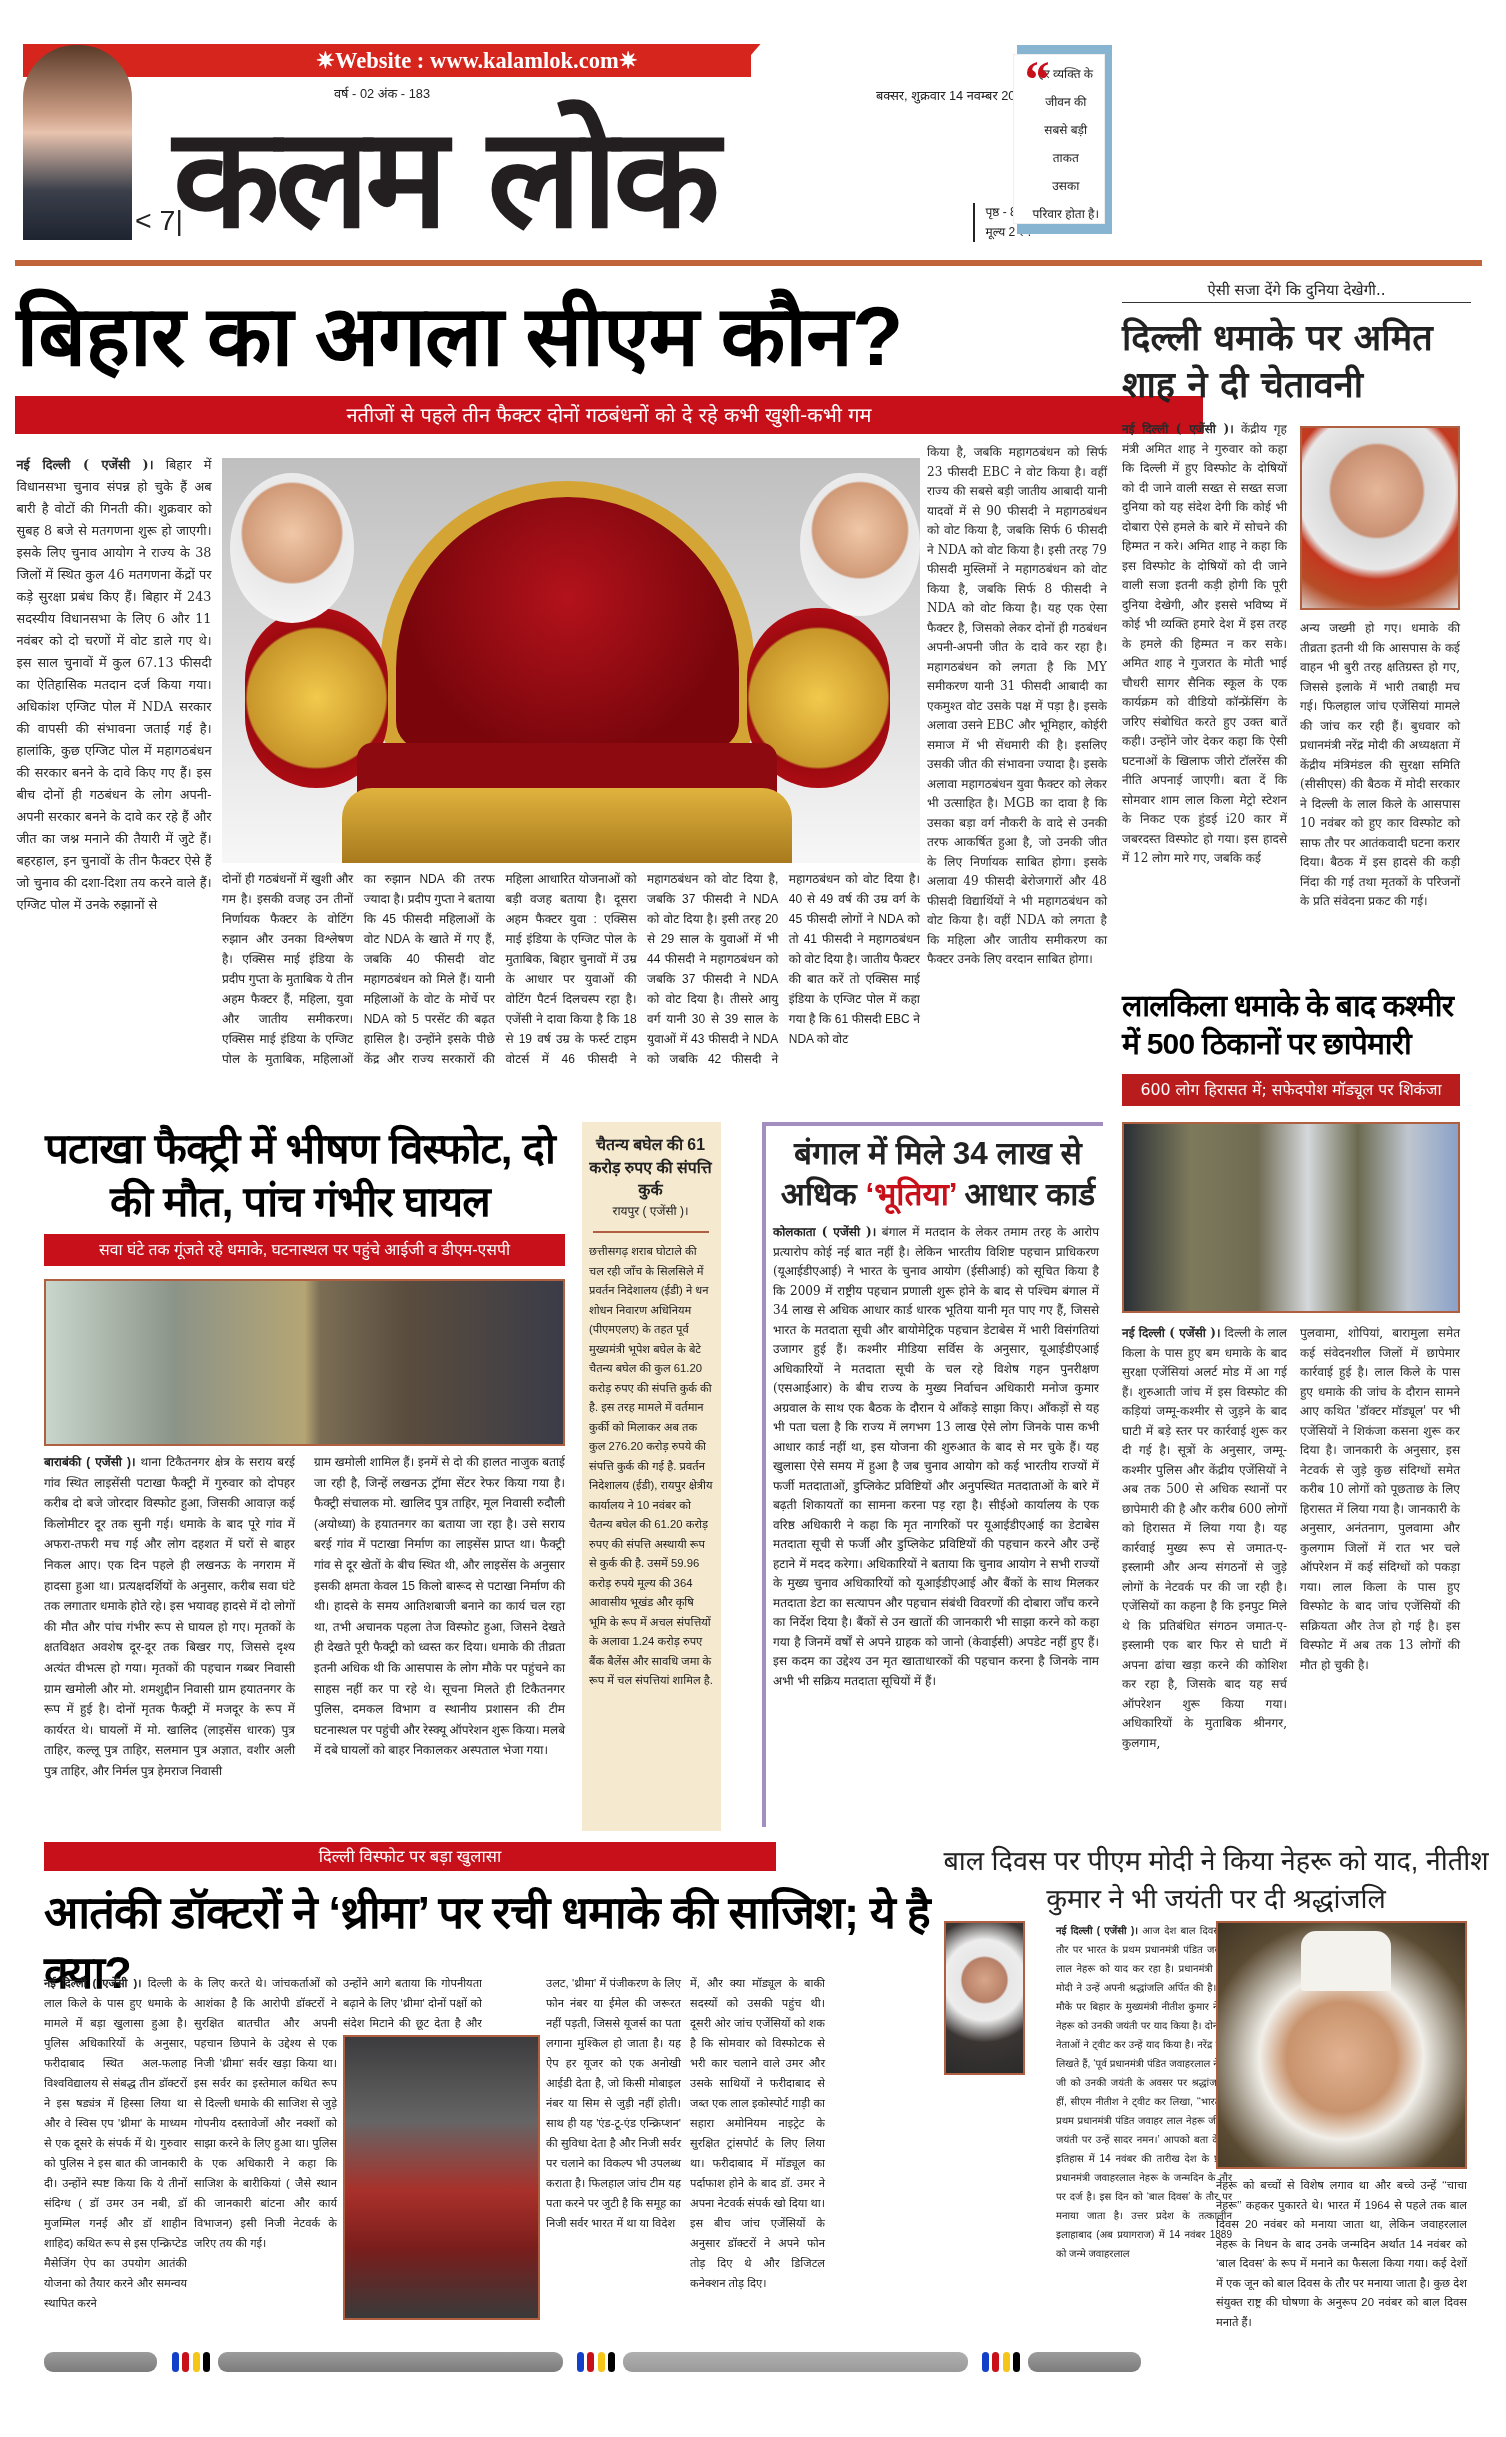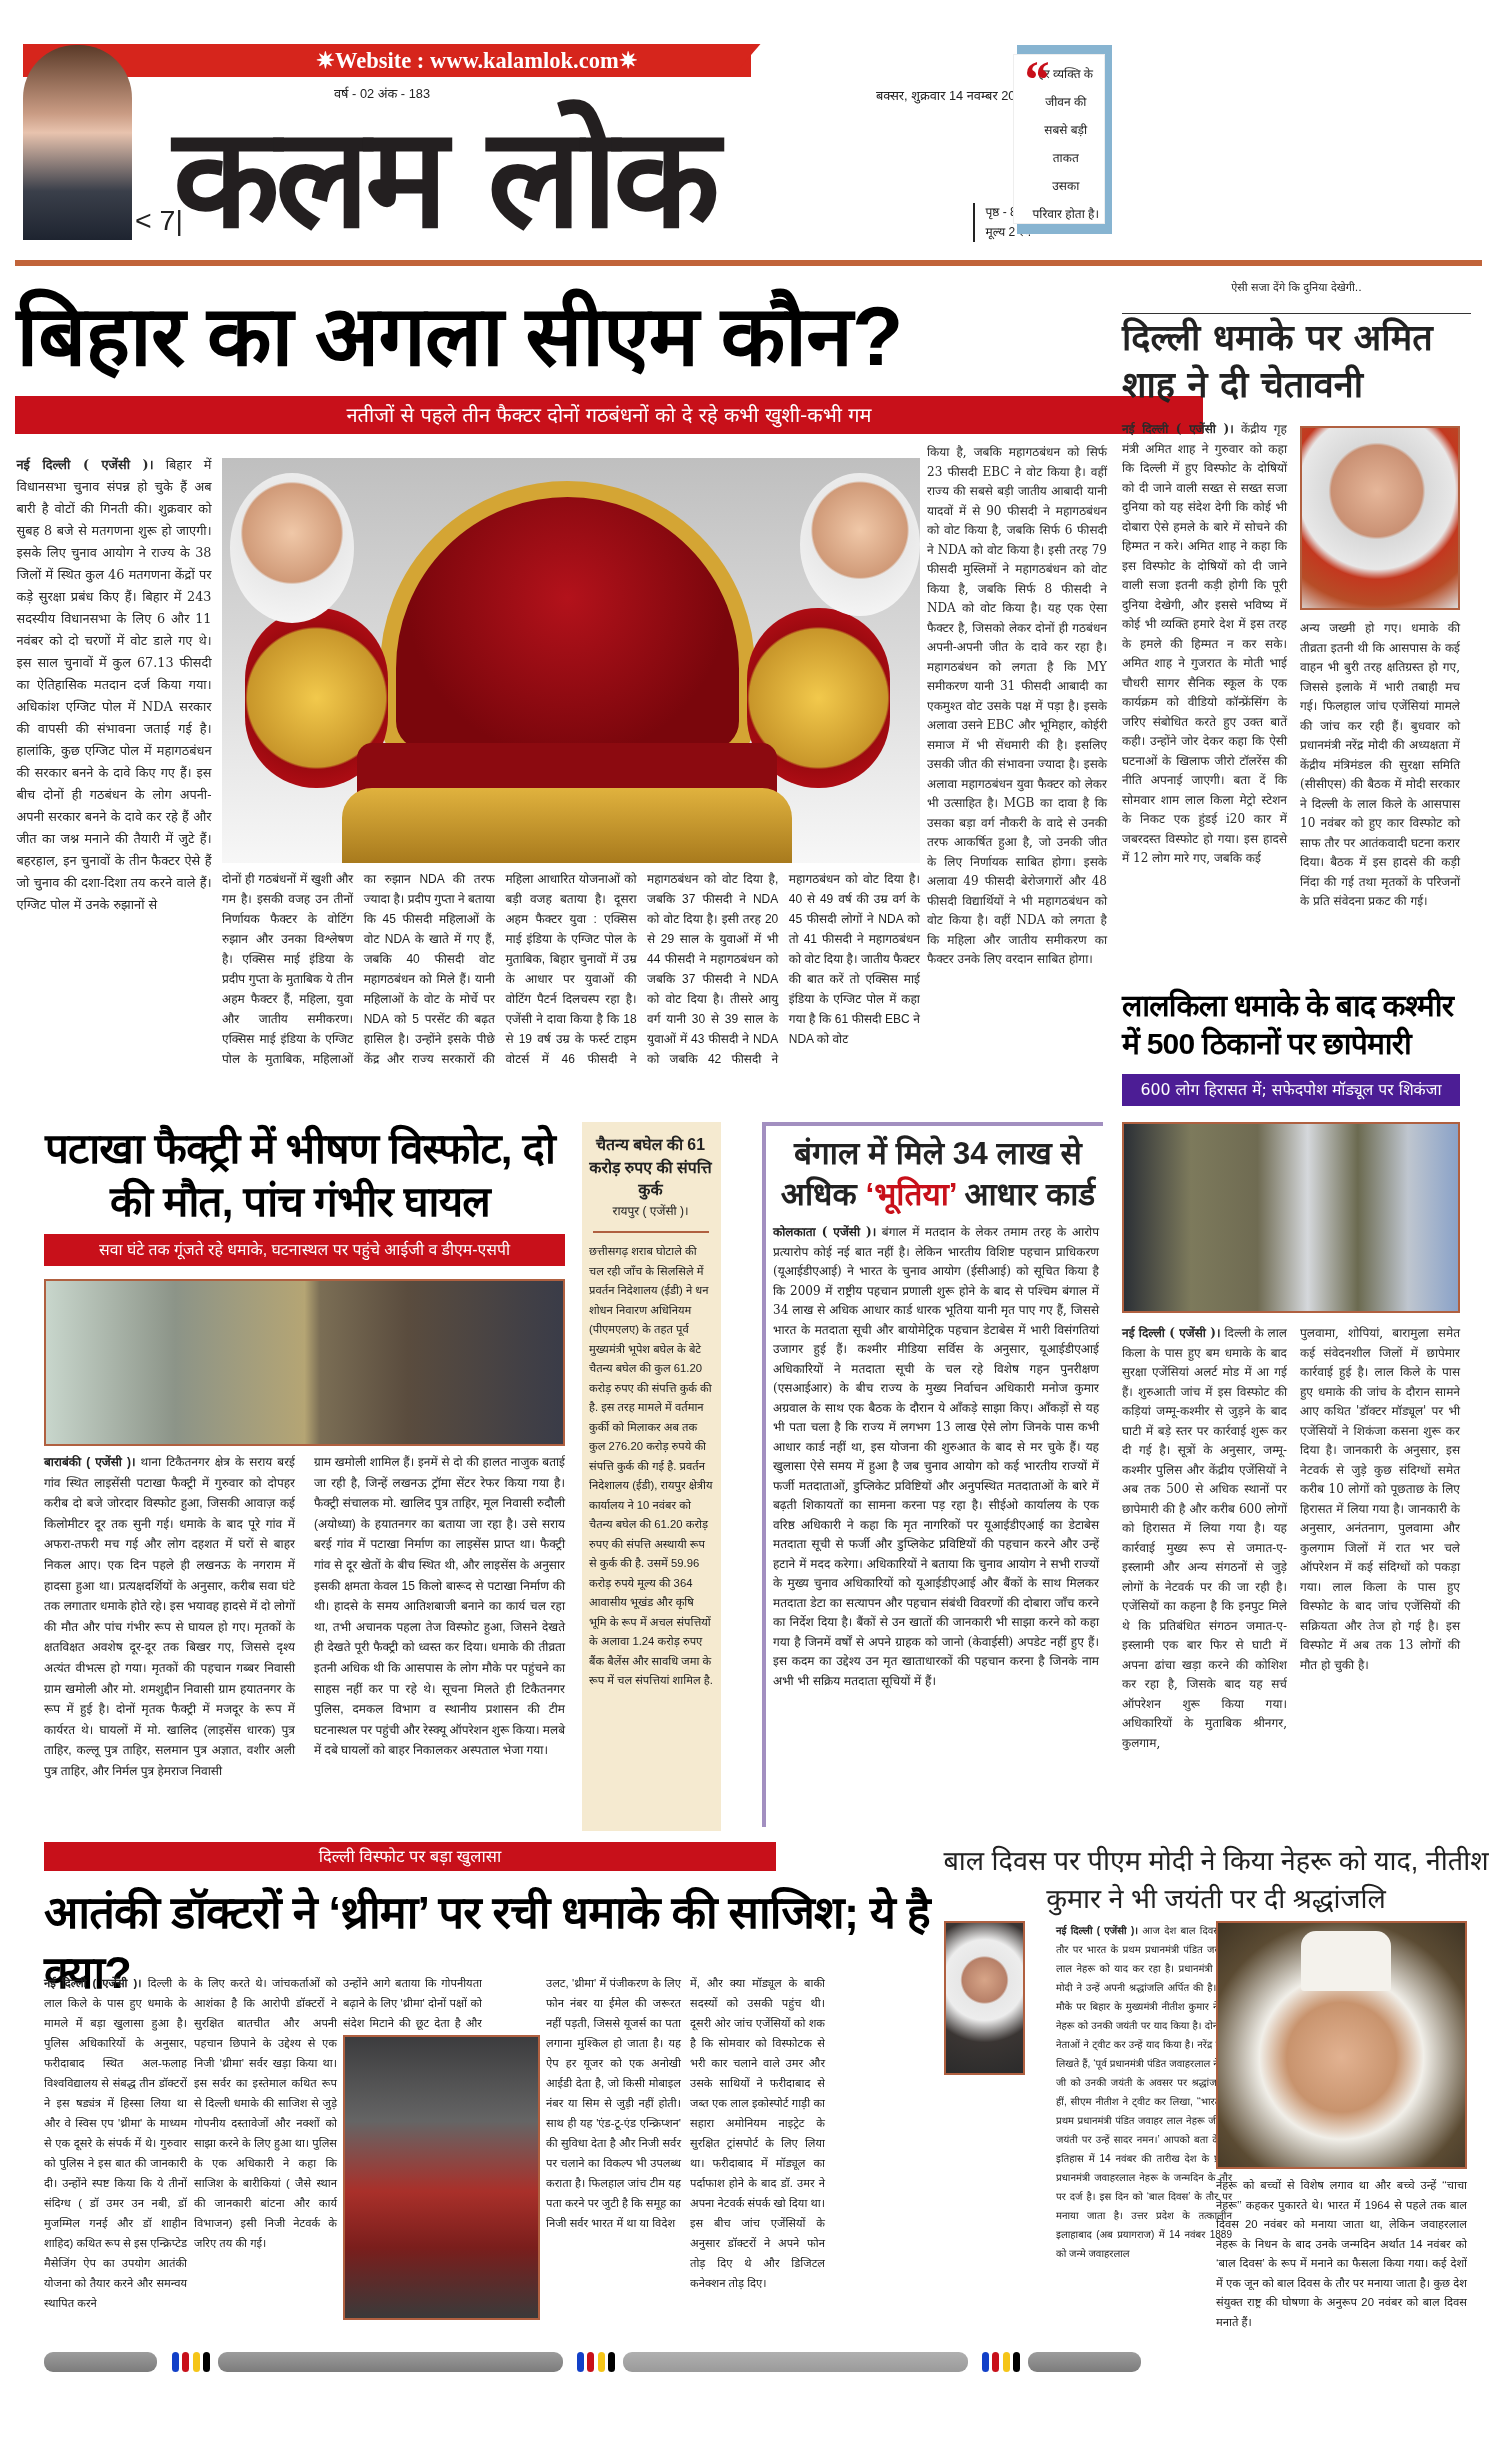--- a/index.html
+++ b/index.html
@@ -30,25 +30,25 @@
 #main-hl{left:16.5px;top:287px;font-size:84px;line-height:98px}
 #main-sub{left:15px;top:396px;width:1188px;height:38px;font-size:20px;line-height:38px;text-align:center}
 #cm-photo{left:222px;top:458px;width:698px;height:405px;border:none;background:linear-gradient(180deg,#bfbfbf 0%,#e0e0e0 60%,#f7f7f7 100%)}
 .chair-back{position:absolute;left:158px;top:22.5px;width:375px;height:285px;border-radius:188px 188px 45px 45px;background:radial-gradient(circle at 50% 40%,#b3121b 0%,#7a060c 70%);border:16.5px solid #d4a534}
 .chair-arm{position:absolute;width:143px;height:180px;border-radius:71px;background:radial-gradient(circle,#f2c94c 0%,#c8962a 60%,#9d0a10 62%,#c5101a 100%);top:150px}
 .chair-seat{position:absolute;left:135px;top:285px;width:420px;height:68px;background:#8c0a10;border-radius:15px}
 .chair-base{position:absolute;left:120px;top:330px;width:450px;height:75px;background:linear-gradient(180deg,#e0b23e,#a87a1d);border-radius:30px 30px 0 0}
 .portrait{position:absolute;border-radius:50%;background:radial-gradient(circle at 50% 40%,#f0c8a8 0%,#d09a78 45%,#e9e9e9 47%,#fafafa 100%)}
 #cm-text{position:absolute;left:225px;top:68px;width:240px;text-align:center;color:#fff;font-family:"DejaVu Sans",sans-serif;font-weight:bold}
 
-#amit-kicker{left:1122px;top:279px;width:349px;text-align:center;font-size:11px;border-bottom:1.5px solid #333;padding-bottom:19px;font-family:"DejaVu Sans",sans-serif}
+#amit-kicker{left:1122px;top:279px;width:349px;text-align:center;font-size:15px;border-bottom:1.5px solid #333;padding-bottom:3px;font-family:"DejaVu Sans",sans-serif}
 #amit-hl{left:1122px;top:314px;width:349px;text-align:left;font-size:36px;line-height:47px;font-family:"DejaVu Sans",sans-serif;font-weight:bold}
 #amit-photo{left:1300px;top:426px;width:160px;height:184px;background:radial-gradient(circle at 48% 35%,#e6b79a 0%,#c99073 32%,#d9d9d9 34%,#e8e8e8 55%,#c3381f 62%,#b74d27 80%,#ddd 100%)}
 #lal-hl{left:1122px;top:987px;width:349px;text-align:left;font-size:30px;line-height:38px}
-#lal-sub{left:1122px;top:1074px;width:338px;height:31.5px;background:#4c1d95;color:#fff;font-size:15.8px;line-height:31.5px;text-align:center;font-family:"DejaVu Sans",sans-serif}
+#lal-sub{left:1122px;top:1074px;width:338px;height:31.5px;background:#b91c1c;color:#fff;font-size:15.8px;line-height:31.5px;text-align:center;font-family:"DejaVu Sans",sans-serif}
 #lal-photo{left:1122px;top:1122px;width:338px;height:191px;background:linear-gradient(90deg,#2c3036 0%,#7d7a5c 20%,#6f6b52 40%,#d5d8dc 55%,#6b6a50 70%,#bfc6cf 85%,#8aa2c8 100%)}
 
 #patakha-hl{left:22.5px;top:1122px;width:555px;text-align:center;font-size:42px;line-height:53px}
 #patakha-sub{left:44px;top:1234px;width:521px;height:31.5px;font-size:15.8px;line-height:31.5px;text-align:center;font-family:"Liberation Sans",sans-serif}
 #patakha-photo{left:44px;top:1279px;width:521px;height:167px;border:2.3px solid #b06040;background:linear-gradient(90deg,#c8d6cc 0%,#8c9488 25%,#b5a574 50%,#7b6e55 53%,#5a4c3e 70%,#3a3c48 100%)}
 
 #baghel-box{left:582px;top:1122px;width:139px;height:709px;background:#f5ead0}
 #baghel-hl{left:585px;top:1134px;width:131px;text-align:center;font-family:"Liberation Sans",sans-serif;font-weight:bold;font-size:15.8px;line-height:22.5px}
 #baghel-dl{left:585px;top:1202px;width:131px;text-align:center;font-family:"Liberation Sans",sans-serif;font-size:12px}
 #baghel-rule{left:593px;top:1231px;width:116px;height:1.5px;background:#b06040}

